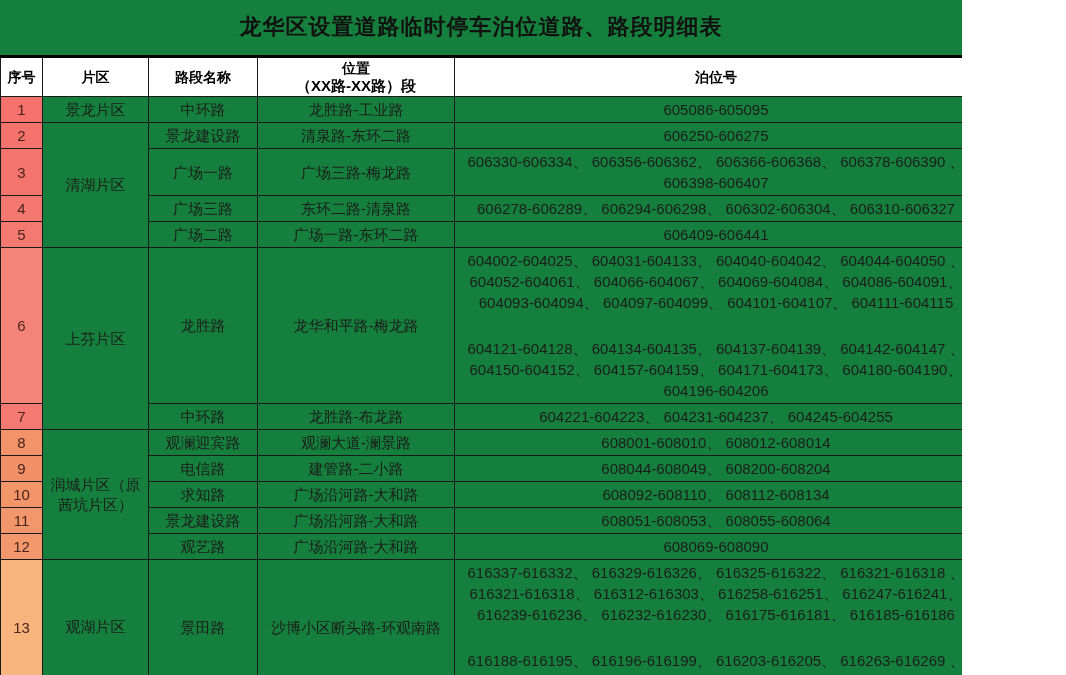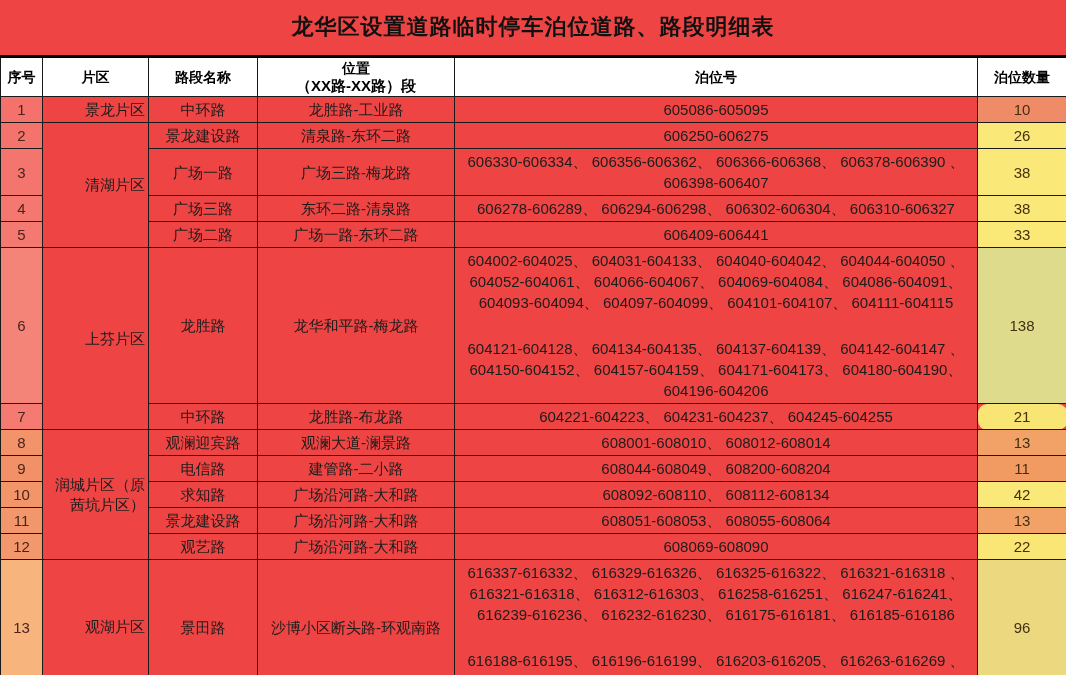--- a/index.html
+++ b/index.html
@@ -1,18 +1,18 @@
 <!DOCTYPE html>
 <html><head>
 <meta charset="utf-8">
 <style>
   * { box-sizing: border-box; margin: 0; padding: 0; }
   body { background: #ffffff; font-family: "Liberation Sans", "DejaVu Sans", sans-serif; }
   .page {
-    width: 1066px; height: 675px; background: #ef4444; overflow: hidden;
+    width: 962px; height: 675px; background: #15803d; overflow: hidden;
   }
   .title {
     text-align: center; font-size: 22px; font-weight: bold; color: #111;
     padding-top: 12px; height: 55px; letter-spacing: 1px;
   }
   table.main {
     width: 1066px; border-collapse: collapse; table-layout: fixed;
     border-top: 3px solid #000; border-bottom: 2px solid #000;
   }
   th, td {
@@ -23,21 +23,21 @@
     font-size: 14px; font-weight: bold; color: #000; height: 40px;
     background: #ffffff; line-height: 18px;
   }
   .loc-sub { font-size: 15px; }
   td { font-size: 15px; line-height: 21px; }
   td.seq-cell { color: #4a241c; font-size: 15px; }
   td.count-cell { color: #433012; font-size: 15px; }
   td.berth-cell { padding: 2px 2px; }
   .berth-para { text-align: center; }
   .berth-para + .berth-para { margin-top: 25px; }
-  td.district-cell { line-height: 20px; text-align: right; }
+  td.district-cell { line-height: 20px; }
   tr.slim td { height: 23px; }
 </style>
 </head>
 <body>
 
 <div class="page">
   <div class="title">龙华区设置道路临时停车泊位道路、路段明细表</div>
 
   <table class="main">
     <colgroup>

